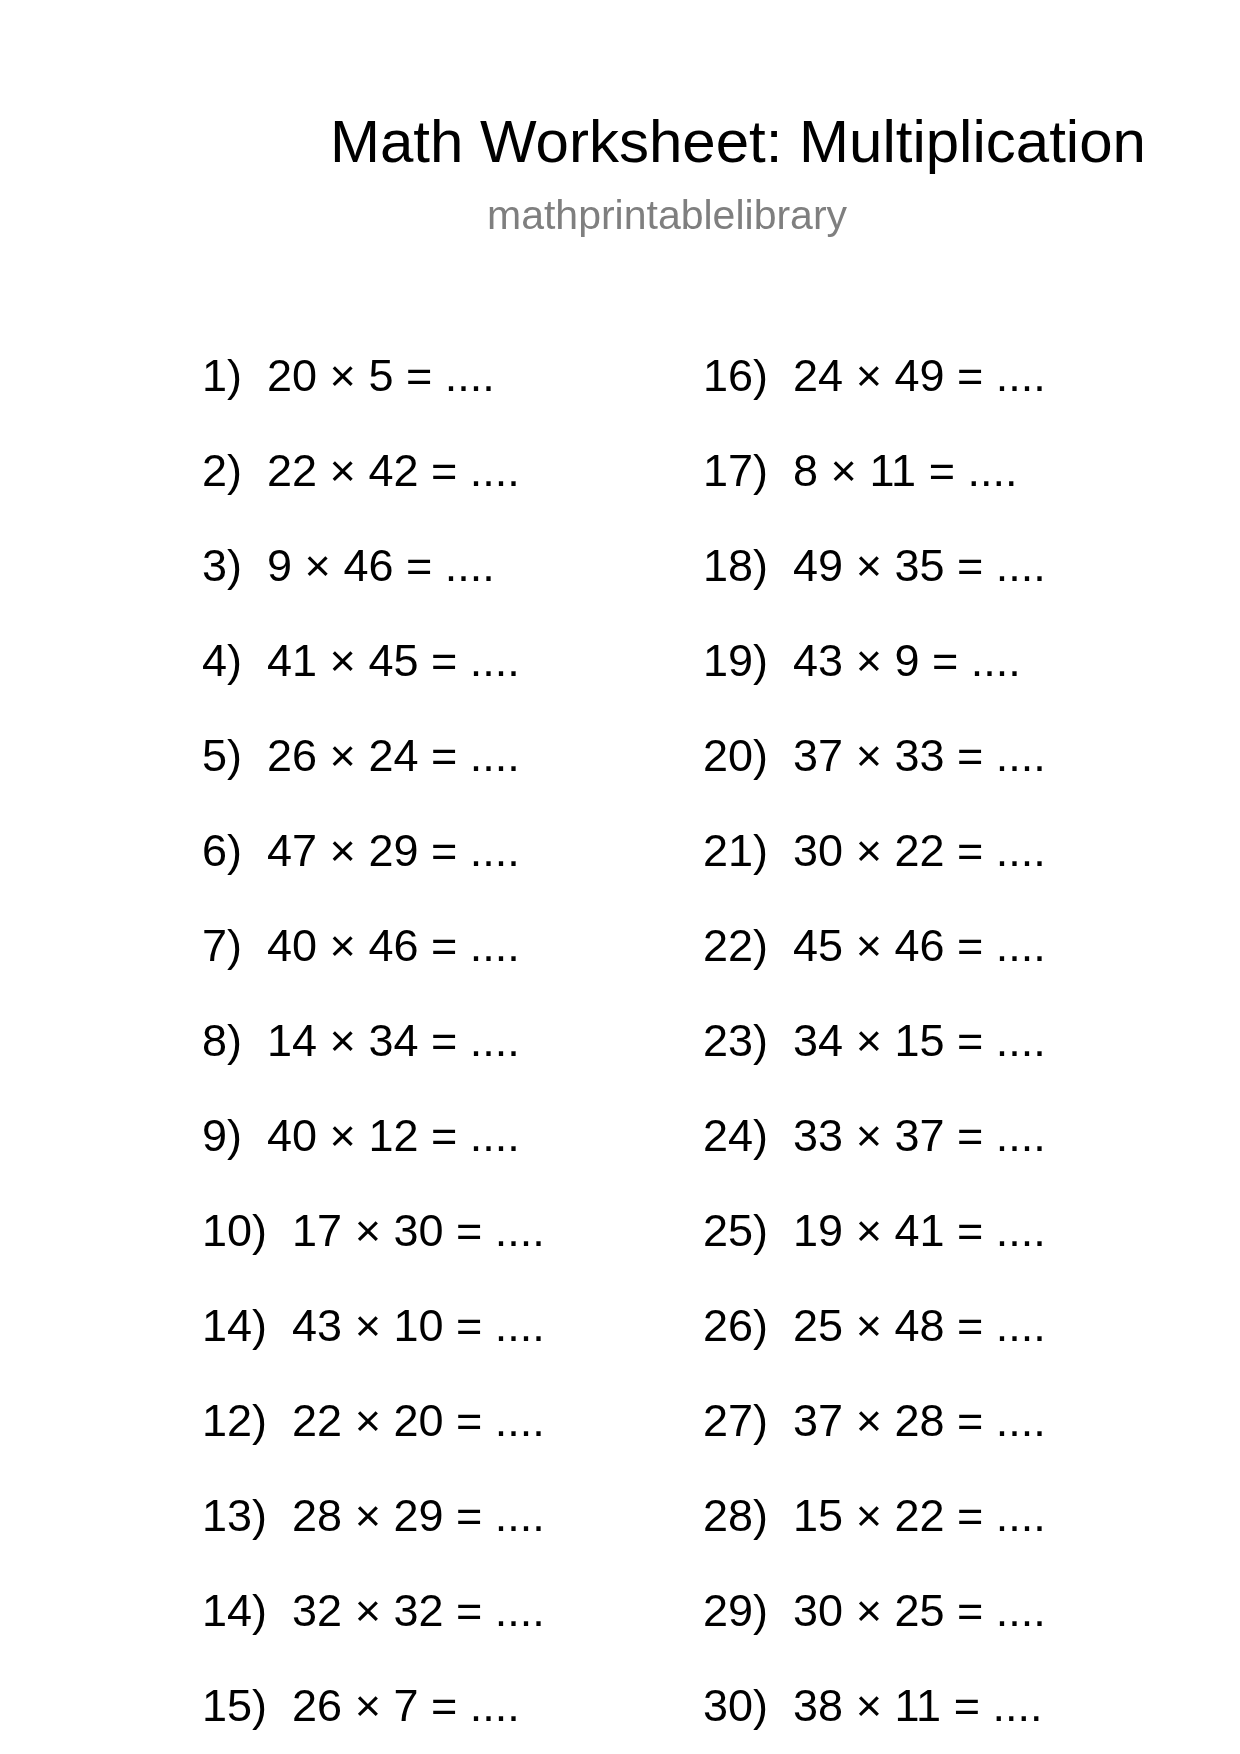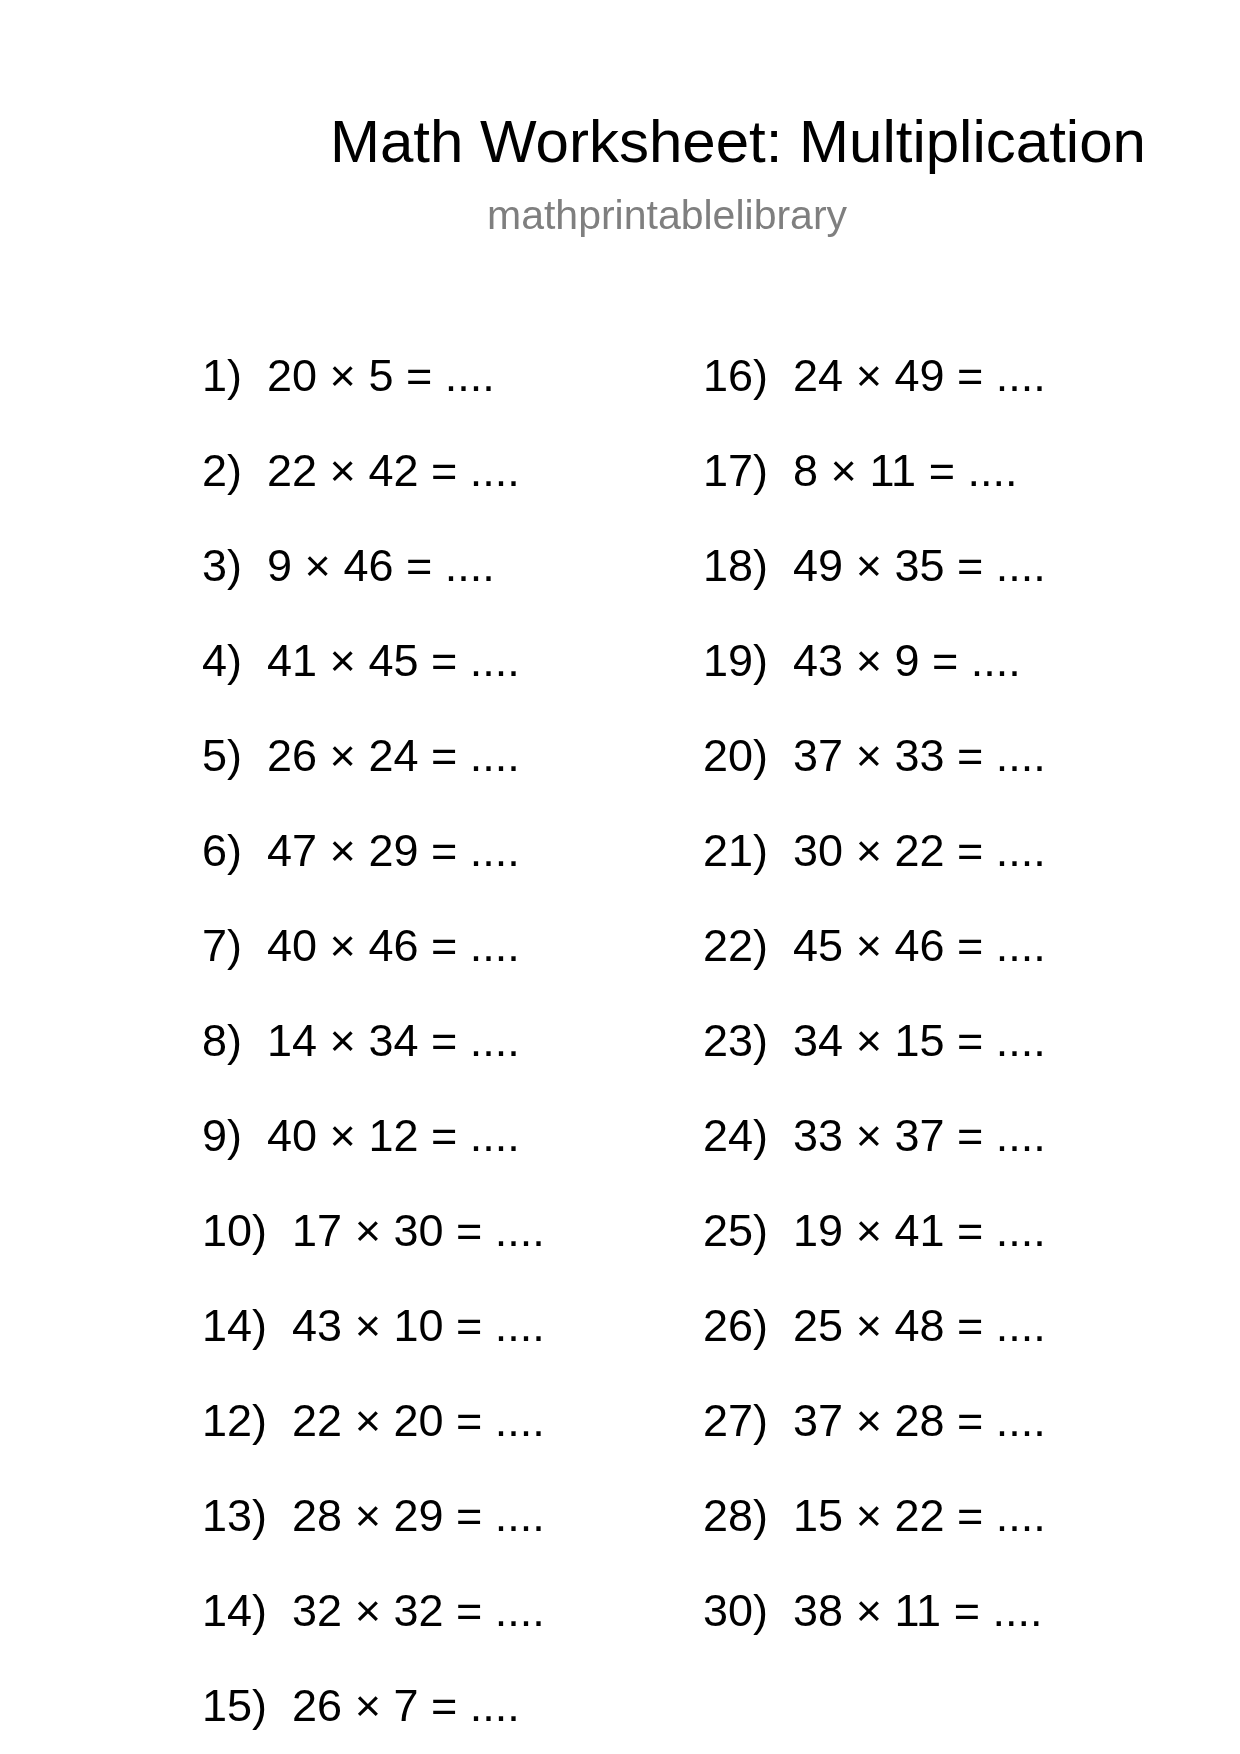--- a/index.html
+++ b/index.html
@@ -83,14 +83,15 @@
     <li class="problem"><span>19)</span><span>  </span><span>43</span><span> </span><span>×</span><span> </span><span>9</span><span> = </span><span>....</span></li>
     <li class="problem"><span>20)</span><span>  </span><span>37</span><span> </span><span>×</span><span> </span><span>33</span><span> = </span><span>....</span></li>
     <li class="problem"><span>21)</span><span>  </span><span>30</span><span> </span><span>×</span><span> </span><span>22</span><span> = </span><span>....</span></li>
     <li class="problem"><span>22)</span><span>  </span><span>45</span><span> </span><span>×</span><span> </span><span>46</span><span> = </span><span>....</span></li>
     <li class="problem"><span>23)</span><span>  </span><span>34</span><span> </span><span>×</span><span> </span><span>15</span><span> = </span><span>....</span></li>
     <li class="problem"><span>24)</span><span>  </span><span>33</span><span> </span><span>×</span><span> </span><span>37</span><span> = </span><span>....</span></li>
     <li class="problem"><span>25)</span><span>  </span><span>19</span><span> </span><span>×</span><span> </span><span>41</span><span> = </span><span>....</span></li>
     <li class="problem"><span>26)</span><span>  </span><span>25</span><span> </span><span>×</span><span> </span><span>48</span><span> = </span><span>....</span></li>
     <li class="problem"><span>27)</span><span>  </span><span>37</span><span> </span><span>×</span><span> </span><span>28</span><span> = </span><span>....</span></li>
     <li class="problem"><span>28)</span><span>  </span><span>15</span><span> </span><span>×</span><span> </span><span>22</span><span> = </span><span>....</span></li>
+    <li class="problem"><span>29)</span><span>  </span><span>30</span><span> </span><span>×</span><span> </span><span>25</span><span> = </span><span>....</span></li>
     <li class="problem"><span>30)</span><span>  </span><span>38</span><span> </span><span>×</span><span> </span><span>11</span><span> = </span><span>....</span></li>
   </ol>
 
 </body></html>

